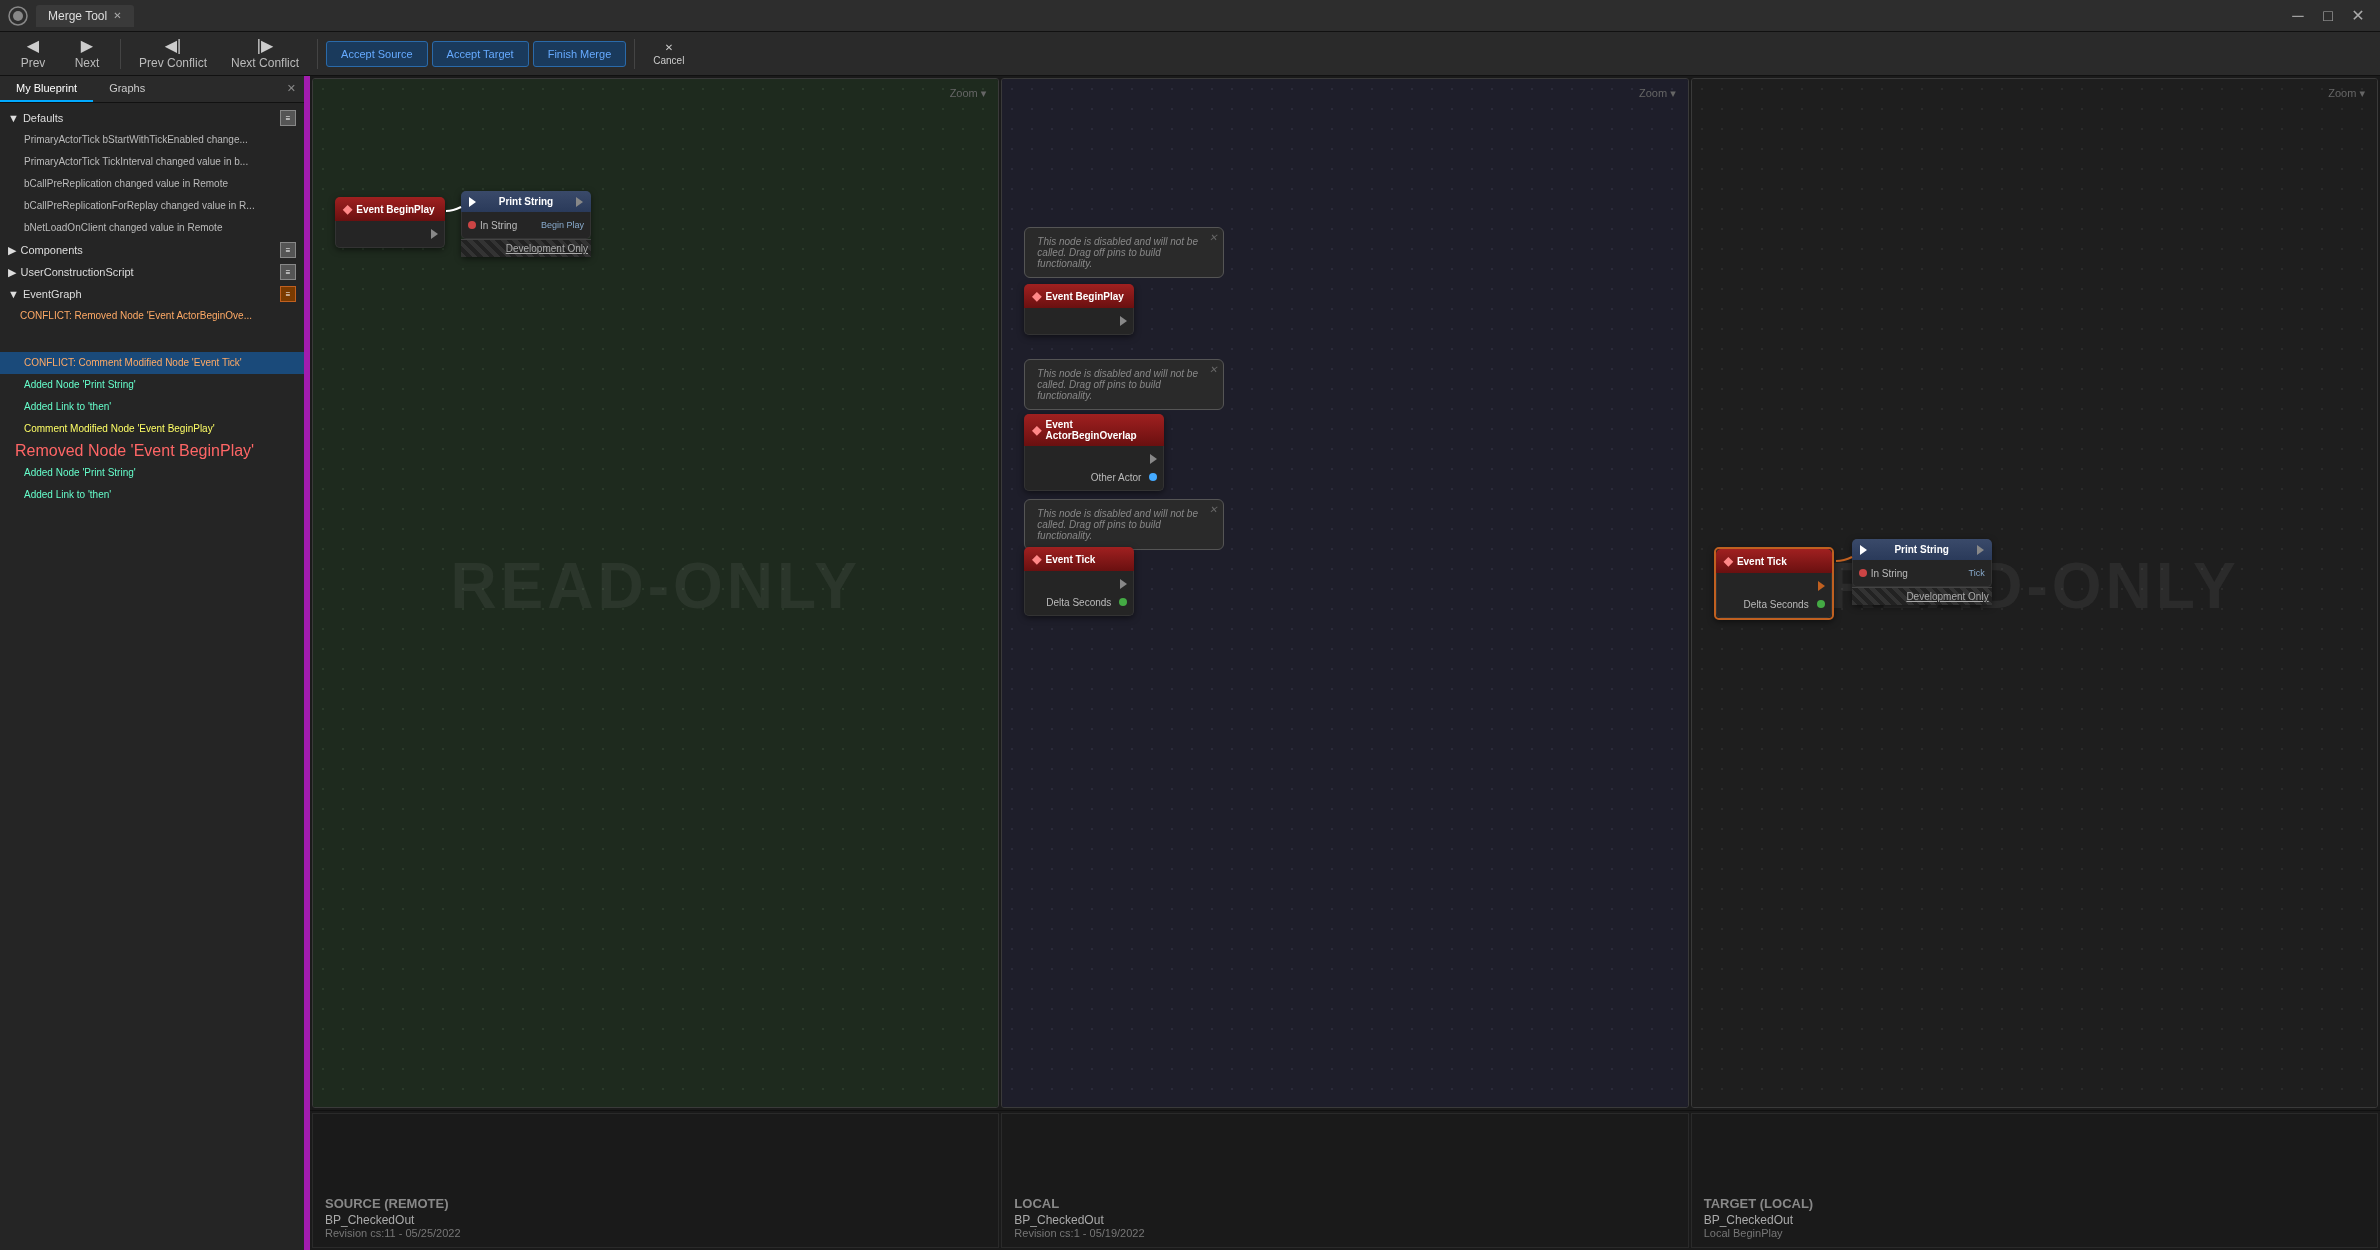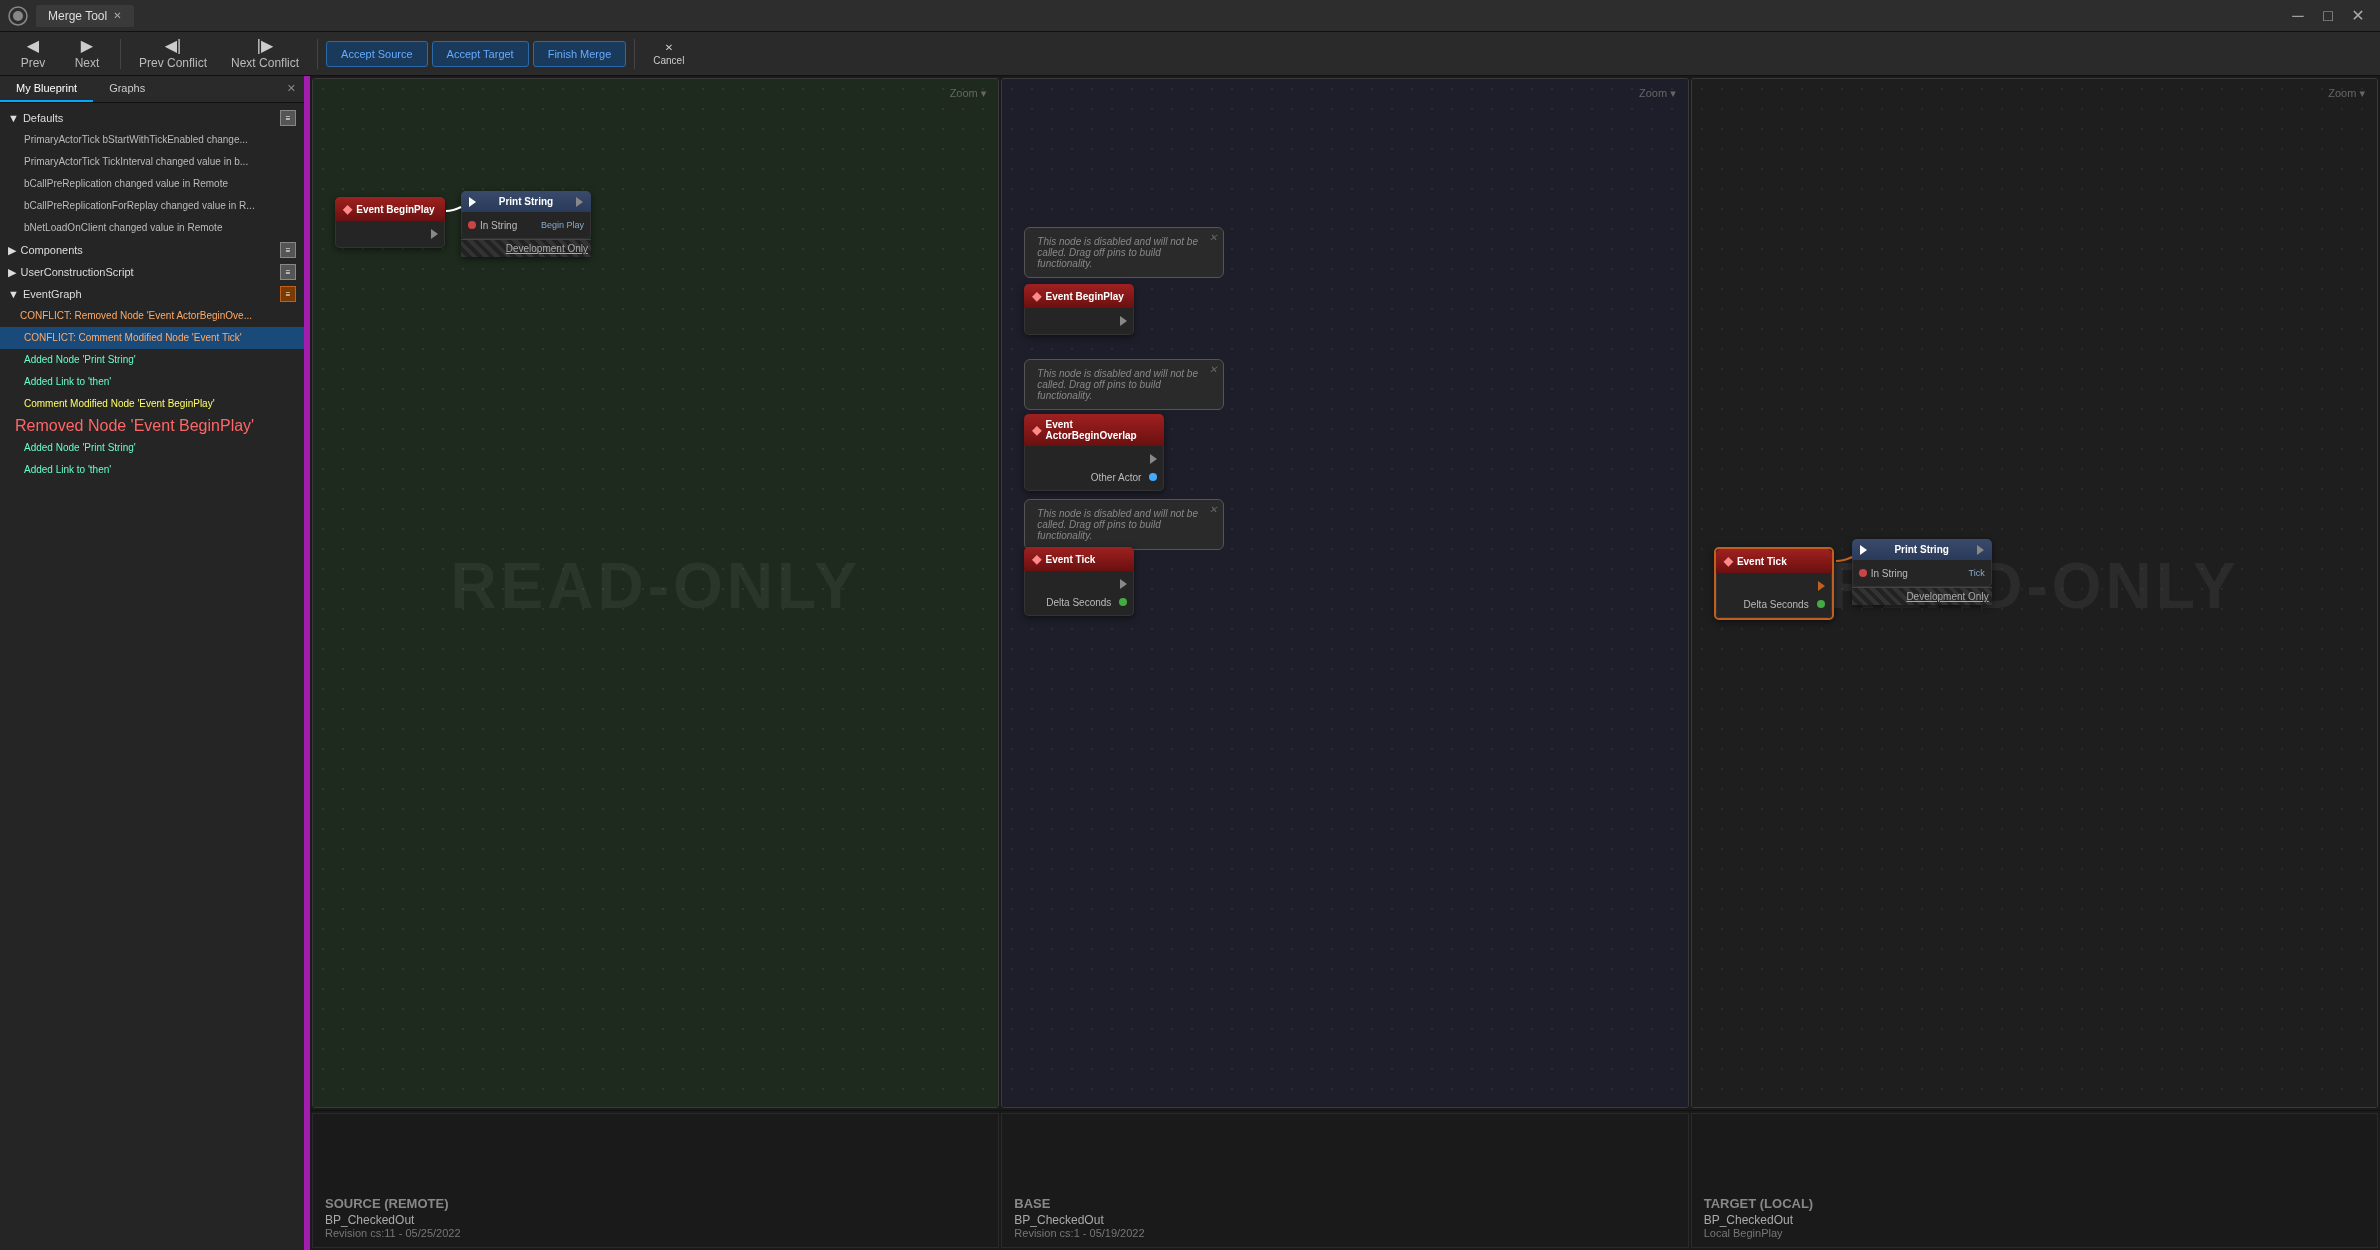--- a/index.html
+++ b/index.html
@@ -526,21 +526,21 @@
         <span>UserConstructionScript</span>
         <span class="icon-box" style="margin-left: auto;">≡</span>
       </div>
 
       <div class="tree-category">
         <span>▼</span>
         <span>EventGraph</span>
         <span class="icon-box orange" style="margin-left: auto;">≡</span>
       </div>
       <div class="tree-item orange" style="padding-left: 20px; font-size:10px;">CONFLICT: Removed Node 'Event ActorBeginOve...</div>
-      <div class="tree-item orange selected" style="padding-left: 24px; font-size:10px;">CONFLICT: Comment Modified Node 'Event Tick'</div>
+      <div class="tree-item orange selected" style="padding-left: 24px; font-size:10px;margin-top:25px;">CONFLICT: Comment Modified Node 'Event Tick'</div>
       <div class="tree-item green" style="padding-left: 24px; font-size:10px;">Added Node 'Print String'</div>
       <div class="tree-item green" style="padding-left: 24px; font-size:10px;">Added Link to 'then'</div>
       <div class="tree-item yellow" style="padding-left: 24px; font-size:10px;">Comment Modified Node 'Event BeginPlay'</div>
       <div class="tree-item red" style="padding-left: 15px; font-size:16px;">Removed Node 'Event BeginPlay'</div>
       <div class="tree-item green" style="padding-left: 24px; font-size:10px;">Added Node 'Print String'</div>
       <div class="tree-item green" style="padding-left: 24px; font-size:10px;">Added Link to 'then'</div>
     </div>
   </div>
 
   <div class="right-content">
@@ -706,21 +706,21 @@
 
     </div>
 
     <div class="bottom-panels">
       <div class="bottom-panel">
         <div class="panel-label">SOURCE (REMOTE)</div>
         <div class="panel-sublabel">BP_CheckedOut</div>
         <div class="panel-detail">Revision cs:11 - 05/25/2022</div>
       </div>
       <div class="bottom-panel">
-        <div class="panel-label">BASE</div>
+        <div class="panel-label">LOCAL</div>
         <div class="panel-sublabel">BP_CheckedOut</div>
         <div class="panel-detail">Revision cs:1 - 05/19/2022</div>
       </div>
       <div class="bottom-panel">
         <div class="panel-label">TARGET (LOCAL)</div>
         <div class="panel-sublabel">BP_CheckedOut</div>
         <div class="panel-detail">Local BeginPlay</div>
       </div>
     </div>
   </div>

